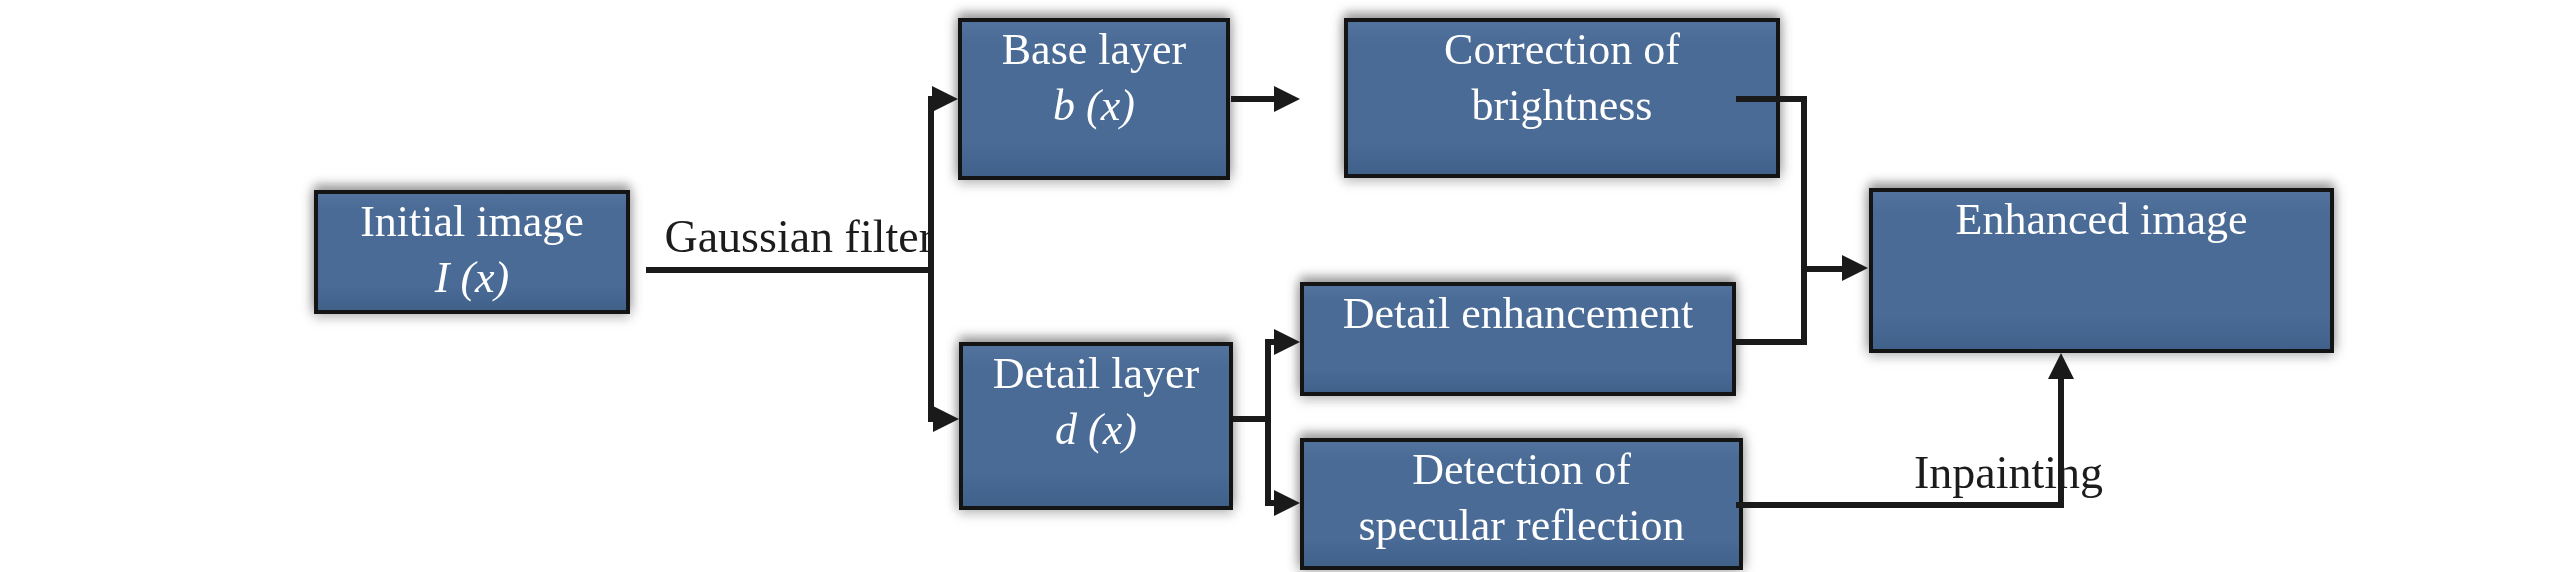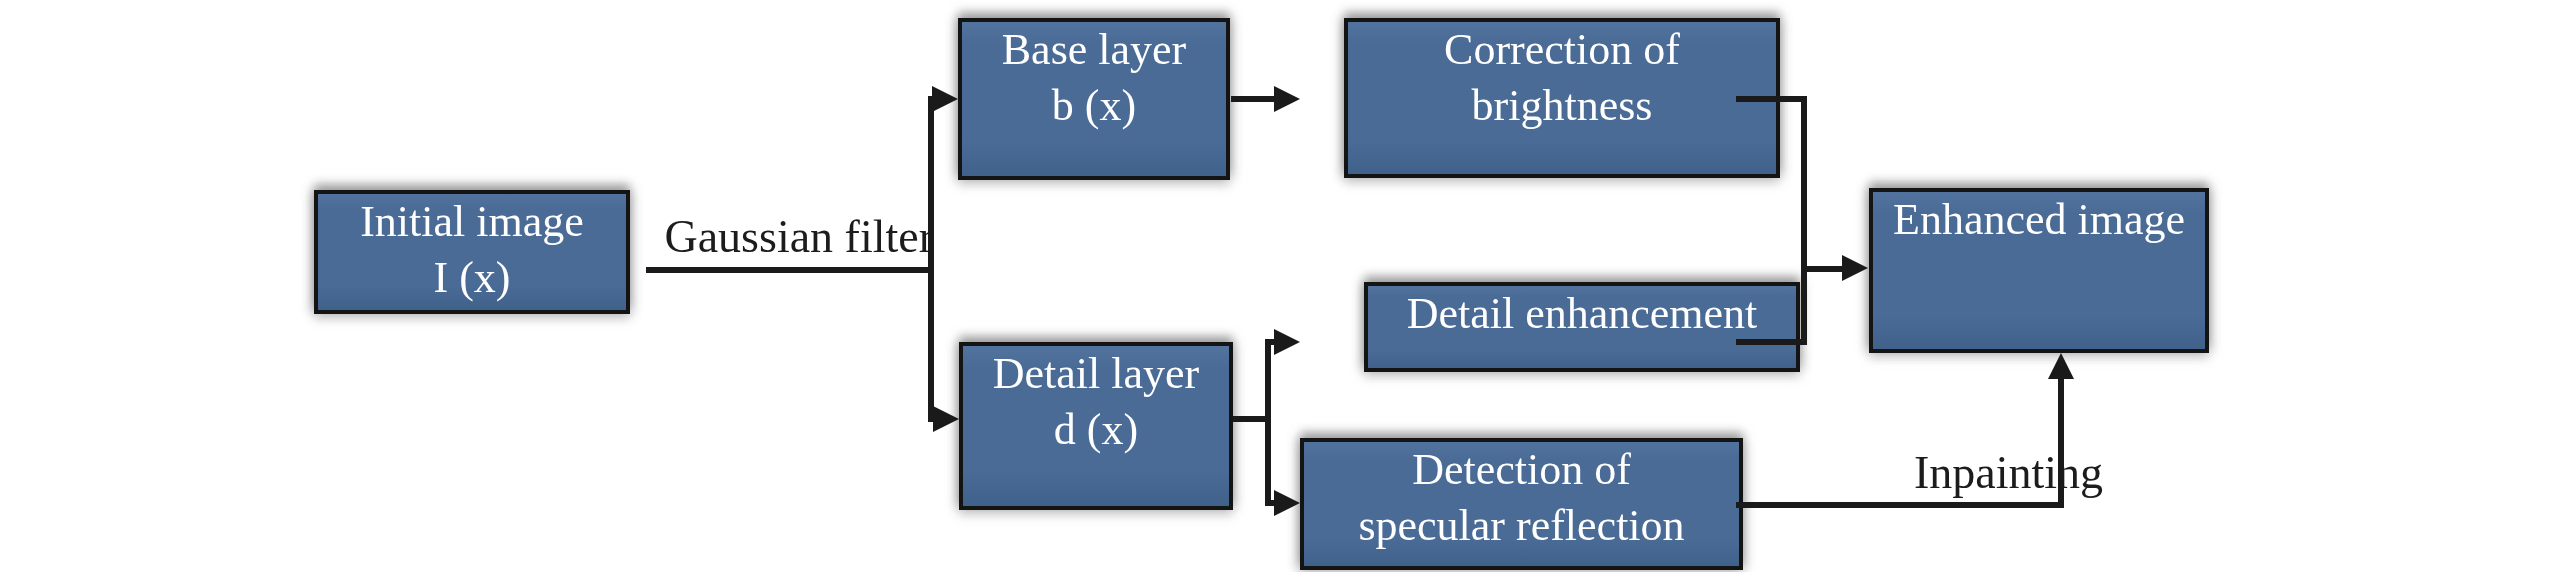--- a/index.html
+++ b/index.html
@@ -25,29 +25,29 @@
     background:linear-gradient(180deg,var(--box-fill-light) 0%,var(--box-fill) 14%,var(--box-fill) 78%,#40618a 100%);
     border:4.9px solid var(--box-border);
     color:var(--box-text);
     display:flex;flex-direction:column;
     align-items:center;justify-content:flex-start;
     text-align:center;
     font-size:44px;line-height:56px;
     box-shadow:0 -7.4px 9px rgba(105,105,105,0.55), 0 7.4px 9px rgba(150,150,150,0.35),
                -6.5px 0 8.2px rgba(150,150,150,0.30), 6.5px 0 8.2px rgba(170,170,170,0.25);
   }
-  .node .formula{}
+  .node .formula{font-style:italic;}
   
   #node-initial          {left:314px;  top:190px; width:316px; height:124px;}
   #node-base             {left:958px; top:18px;  width:272px; height:162px;}
   #node-correction       {left:1300px; top:18px;  width:436px; height:160px;margin-left:44px;}
   #node-detail-layer     {left:959px; top:342px; width:274px; height:168px;}
-  #node-detail-enh       {left:1364px; top:282px; width:436px; height:90px;}
+  #node-detail-enh       {left:1300px; top:282px; width:436px; height:114px;}
   #node-detection        {left:1300px; top:438px; width:443px; height:132px;}
-  #node-enhanced         {left:1869px; top:188px; width:340px; height:165px;}
+  #node-enhanced         {left:1869px; top:188px; width:465px; height:165px;}
 
   .edge-label{
     position:absolute;
     color:var(--label-text);
     font-size:46px;line-height:46px;
     text-align:right;
     white-space:nowrap;
   }
   #label-gaussian{left:640px; top:214px; width:294px;}
   #label-inpainting{left:1736px; top:450px; width:327px;margin-left:40px;}

